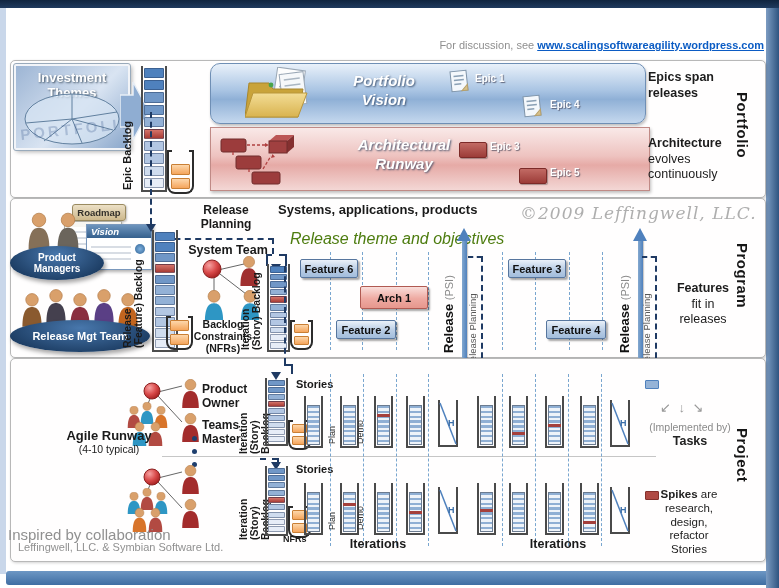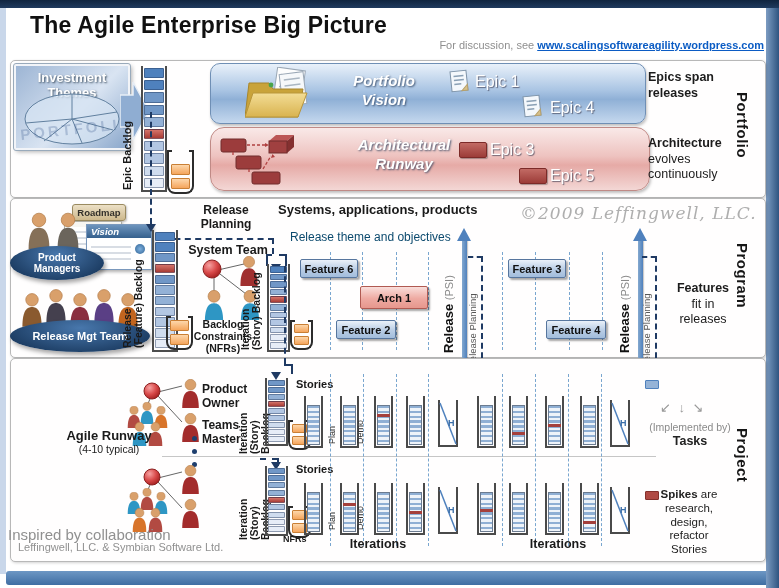--- a/index.html
+++ b/index.html
@@ -16,23 +16,23 @@
   .bandlabel{writing-mode:vertical-rl;font-weight:bold;font-size:15px;color:#161616;letter-spacing:.5px}
   .vtext{writing-mode:vertical-rl;transform:rotate(180deg);line-height:1.05}
   
   .b{font-weight:bold}
   .ctr{text-align:center}
   .title{font-size:23px;font-weight:bold;color:#111;letter-spacing:.2px}
   .linkline{font-size:11px;color:#8f8f8f;text-align:right;width:386px}
   .linkline a{color:#0b5cc4;text-decoration:underline;font-weight:bold}
   
   .visionbox{background:linear-gradient(#e9f1fa,#a9c4e3 45%,#8fb0d6 60%,#c5d8ee);border:1px solid #6f8fb5;border-radius:10px;box-shadow:1px 2px 3px rgba(0,0,0,.25)}
-  .runwaybox{background:linear-gradient(#f9e9e8,#eec3c0 45%,#e6aaa6 60%,#f3d7d5);border:1px solid #c08a86;border-radius:14px;box-shadow:1px 2px 3px rgba(0,0,0,.25)}
+  .runwaybox{background:linear-gradient(#f9e9e8,#eec3c0 45%,#e6aaa6 60%,#f3d7d5);border:1px solid #c08a86;border-radius:0;box-shadow:1px 2px 3px rgba(0,0,0,.25)}
   .boxtitle{color:#fff;font-style:italic;font-weight:bold;font-size:15px;text-align:center;line-height:1.25;text-shadow:1px 1px 2px rgba(40,60,90,.8)}
-  .epiclabel{color:#fff;font-weight:normal;font-size:16px;text-shadow:1px 1px 1px rgba(60,60,80,.7)}
+  .epiclabel{color:#fff;font-weight:bold;font-size:10px;text-shadow:1px 1px 1px rgba(60,60,80,.7)}
   .epicsq{background:linear-gradient(#c26a64,#9c3c38);border:1px solid #7c2a28;border-radius:2px;box-shadow:1px 1px 1px rgba(0,0,0,.3)}
   .invbox{background:linear-gradient(135deg,#9db5d4,#d9e4f2 55%,#8aa7cb);border:2px solid #f2f4f8;outline:1px solid #9ab;box-shadow:2px 2px 4px rgba(0,0,0,.3);border-radius:2px}
   .invtitle{color:#fff;font-weight:bold;font-size:13px;text-align:center;line-height:1.15;text-shadow:1px 1px 2px #456}
   .invwm{color:rgba(70,100,150,.30);font-weight:bold;font-size:15px;letter-spacing:3px;text-transform:uppercase;transform:rotate(-6deg)}
   
   .stack{position:absolute;border-left:2px solid #4c4c4c;border-right:2px solid #4c4c4c;border-bottom:2px solid #4c4c4c;display:flex;flex-direction:column;justify-content:flex-end;padding:1px}
   .stack i{display:block;border:1px solid rgba(35,55,90,.45);border-radius:1px}
   .ep i{height:9px;margin:1px 0}
   .rl i{height:7.6px;margin:0.7px 0}
   .pi i{height:4.6px;margin:0.5px 0}
@@ -108,21 +108,20 @@
   </defs>
 </svg>
 
 <div id="stage">
 
   <div class="abs fr-top"></div>
   <div class="abs fr-left"></div>
   <div class="abs fr-right"></div>
   <div class="abs fr-bottom"></div>
 
-  <div class="abs title" style="left:30px;top:12px">The Agile Enterprise Big Picture</div>
   <div class="abs linkline" style="left:378px;top:39px">
     <span>For discussion, see </span><a href="#">www.scalingsoftwareagility.wordpress.com</a>
   </div>
 
   <div class="band" style="top:60px;height:136px"></div>
   <div class="abs bandlabel" style="left:734px;top:92px">Portfolio</div>
 
   <div class="abs invbox" style="left:14px;top:64px;width:112px;height:82px">
     <div class="abs invtitle" style="left:0;top:5px;width:112px">
       <div>Investment</div>
@@ -328,21 +327,21 @@
       <i class="cD"></i>
       <i class="cE"></i>
       <i class="cF"></i>
       <i class="cF"></i>
   </div>
   <div class="nfr" style="left:290px;top:320px;width:15px;height:24px">
       <i style="height:8px"></i>
       <i style="height:8px"></i>
     </div>
 
-  <div class="abs" style="left:290px;top:230px;font-size:12px;color:#0c4a6e">Release theme and objectives</div>
+  <div class="abs" style="left:290px;top:230px;font-size:16px;font-style:italic;color:#4d7c0f">Release theme and objectives</div>
 
   <div class="itdash" style="left:330px;top:252px;height:98px"></div>
   <div class="itdash" style="left:362px;top:252px;height:98px"></div>
   <div class="itdash" style="left:396px;top:252px;height:98px"></div>
   <div class="itdash" style="left:428px;top:252px;height:98px"></div>
   <div class="itdash" style="left:502px;top:252px;height:98px"></div>
   <div class="itdash" style="left:535px;top:252px;height:98px"></div>
   <div class="itdash" style="left:569px;top:252px;height:98px"></div>
   <div class="itdash" style="left:602px;top:252px;height:98px"></div>
 

